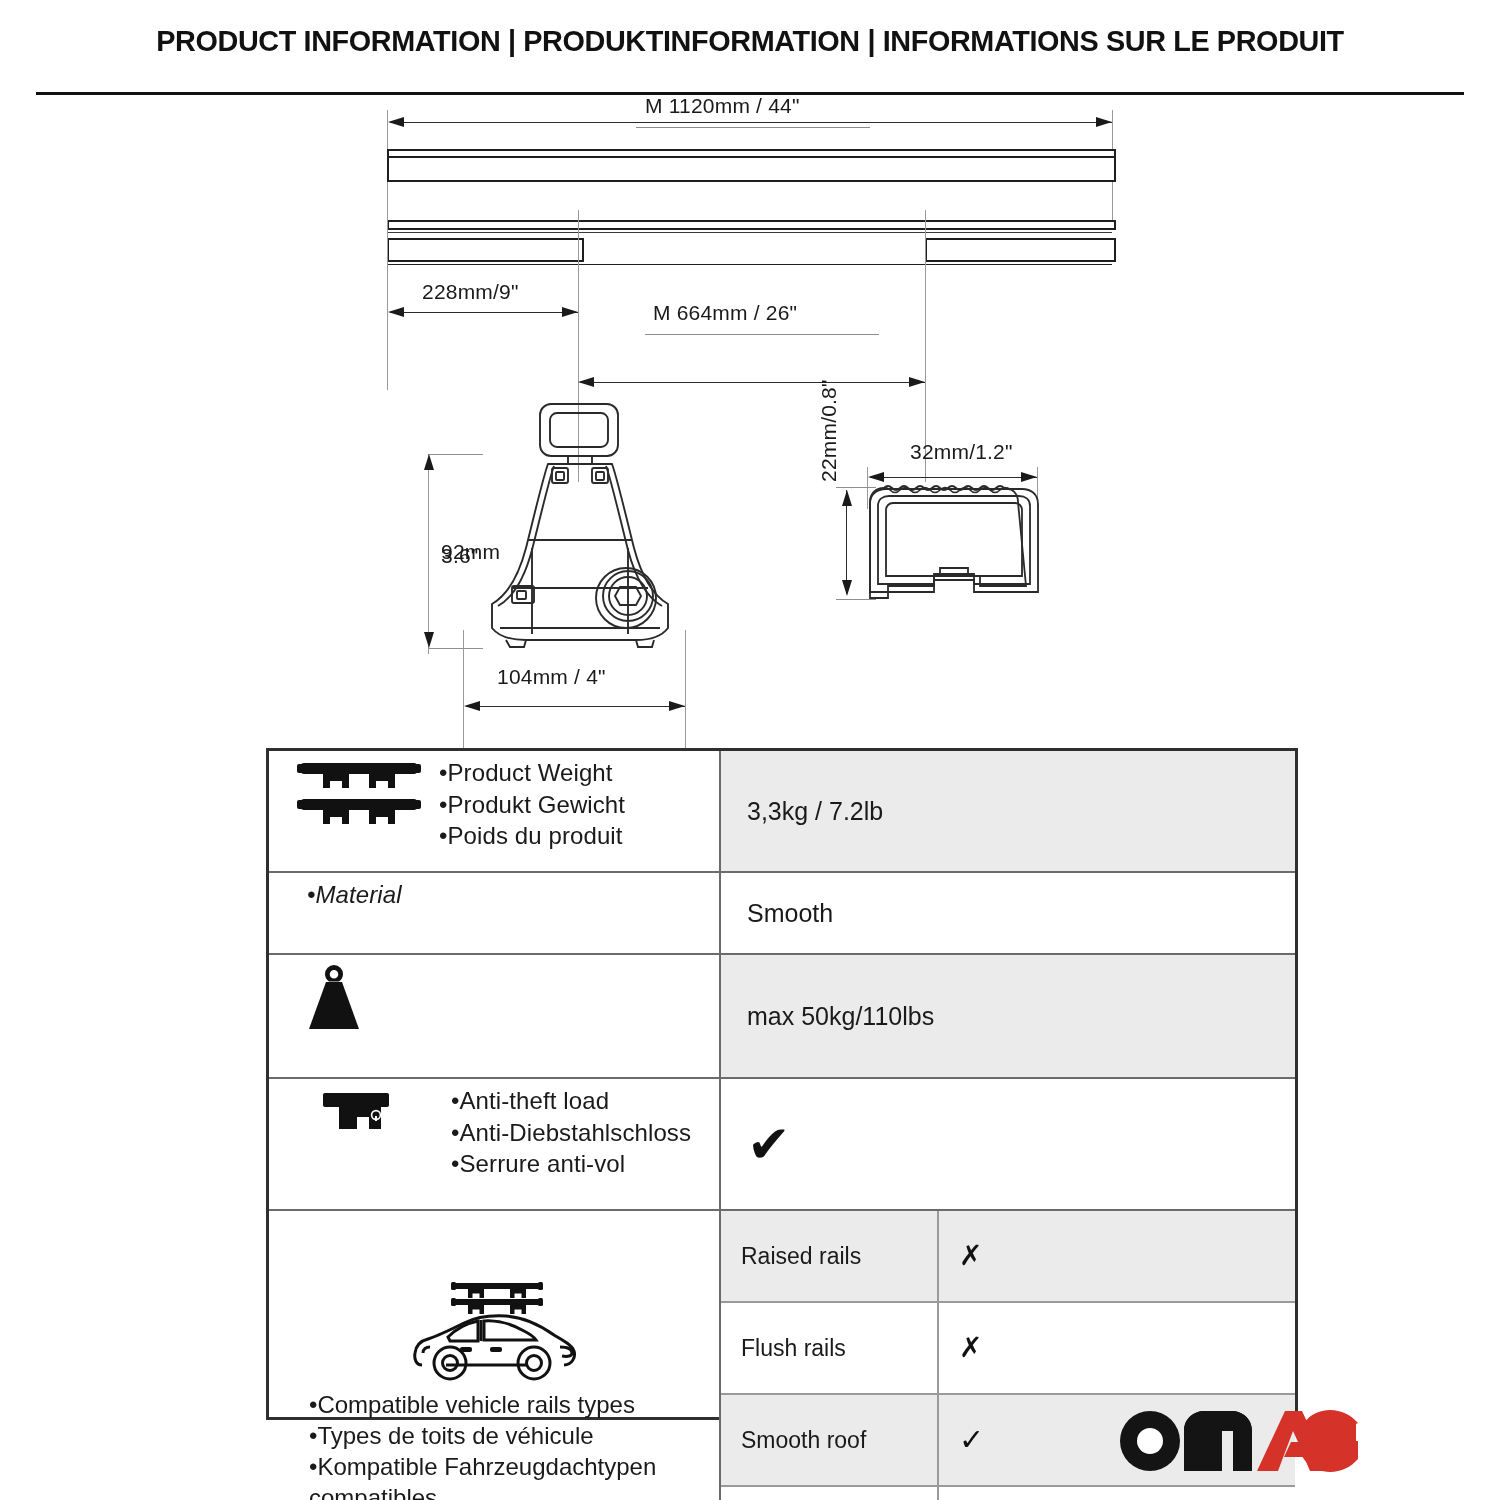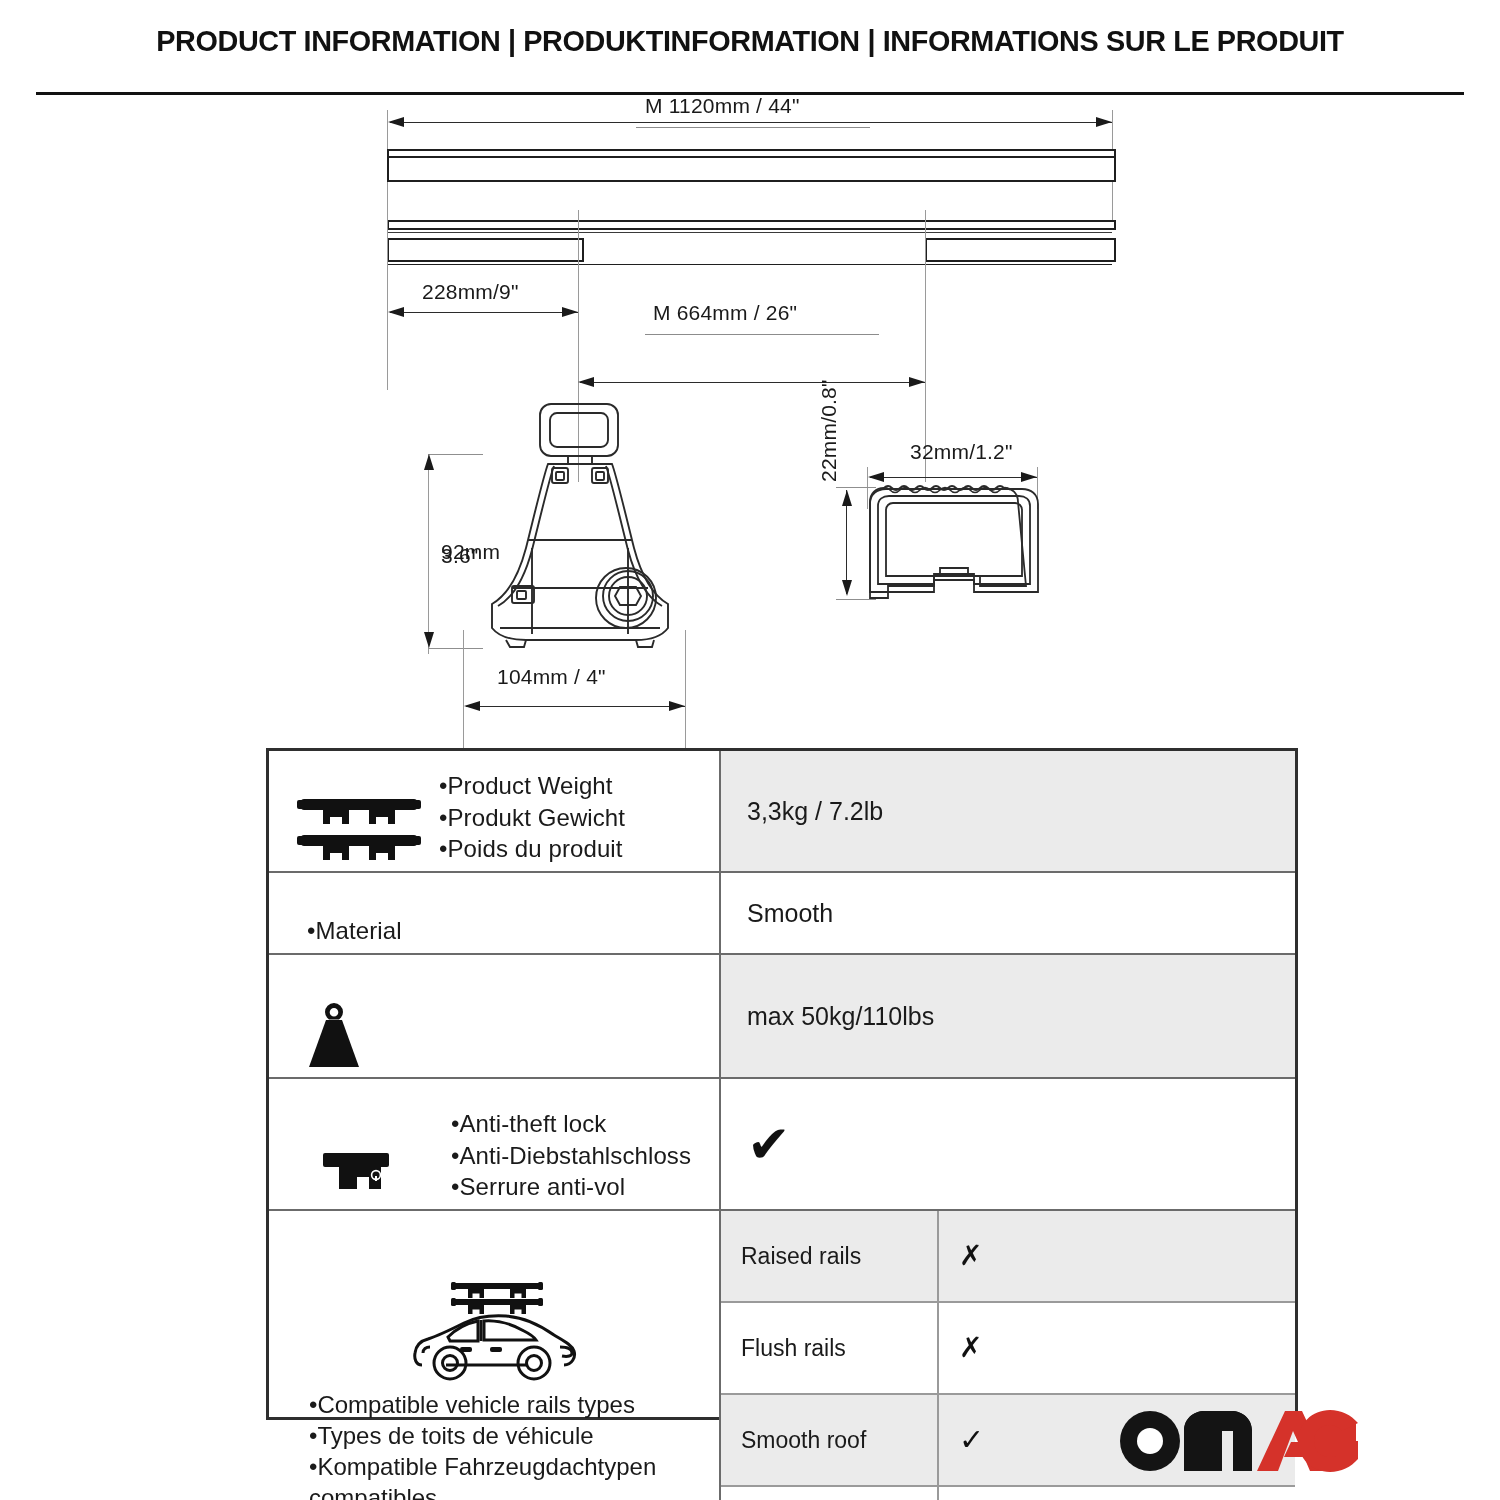--- a/index.html
+++ b/index.html
@@ -64,21 +64,21 @@
     width:1032px;height:672px;
     border:3px solid #2f2f2f;
     box-sizing:border-box;
     background:#fff;
   }
   .row{display:flex;border-bottom:2px solid #6b6b6b;box-sizing:border-box;}
   .row:last-child{border-bottom:none;}
   .cell-left{
     width:452px;box-sizing:border-box;
     border-right:2px solid #6b6b6b;
-    display:flex;align-items:flex-end;
+    display:flex;align-items:flex-start;
     padding:6px 4px 6px 10px;
     background:#fff;
   }
   .cell-right{
     flex:1;box-sizing:border-box;
     display:flex;align-items:center;
     padding-left:26px;
     font-size:25px;color:#1a1a1a;
   }
   .shaded{background:#ebebeb;}
@@ -286,21 +286,21 @@
             <div>•Produkt Gewicht</div>
             <div>•Poids du produit</div>
           </div>
         </div>
       </div>
       <div class="cell-right shaded">3,3kg / 7.2lb</div>
     </div>
 
     <div class="row" style="height:82px;">
       <div class="cell-left">
-        <div class="label-col" style="padding-left:28px;">
+        <div class="label-col" style="padding-left:28px;font-style:italic;">
           <div class="bullets">
             <div>•Material</div>
           </div>
         </div>
       </div>
       <div class="cell-right">Smooth</div>
     </div>
 
     <div class="row" style="height:124px;">
       <div class="cell-left">
@@ -324,21 +324,21 @@
             <g fill="#111">
               <rect x="6" y="8" width="66" height="14" rx="2"></rect>
               <path d="M22 22 h42 v22 h-12 v-12 h-12 v12 h-18 z"></path>
             </g>
             <circle cx="59" cy="30" r="4.4" fill="none" stroke="#fff" stroke-width="1.6"></circle>
             <rect x="58" y="31" width="2" height="5" fill="#fff"></rect>
           </svg>
         </div>
         <div class="label-col" style="padding-left:12px;">
           <div class="bullets">
-            <div>•Anti-theft lock</div>
+            <div>•Anti-theft load</div>
             <div>•Anti-Diebstahlschloss</div>
             <div>•Serrure anti-vol</div>
           </div>
         </div>
       </div>
       <div class="cell-right">
         <span class="checkmark">✔</span>
       </div>
     </div>
 

